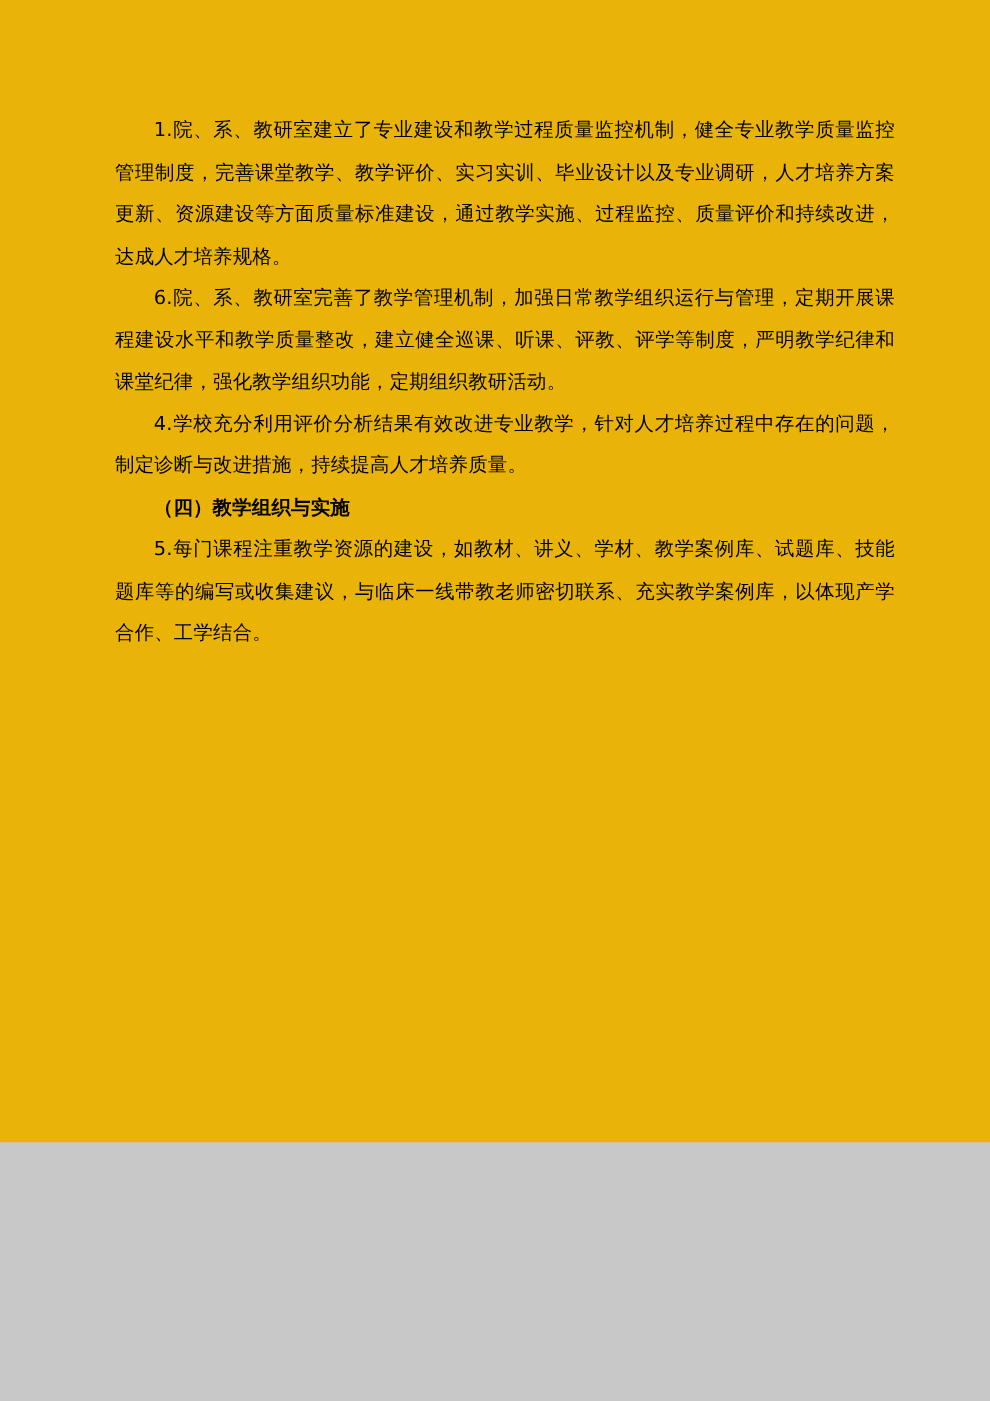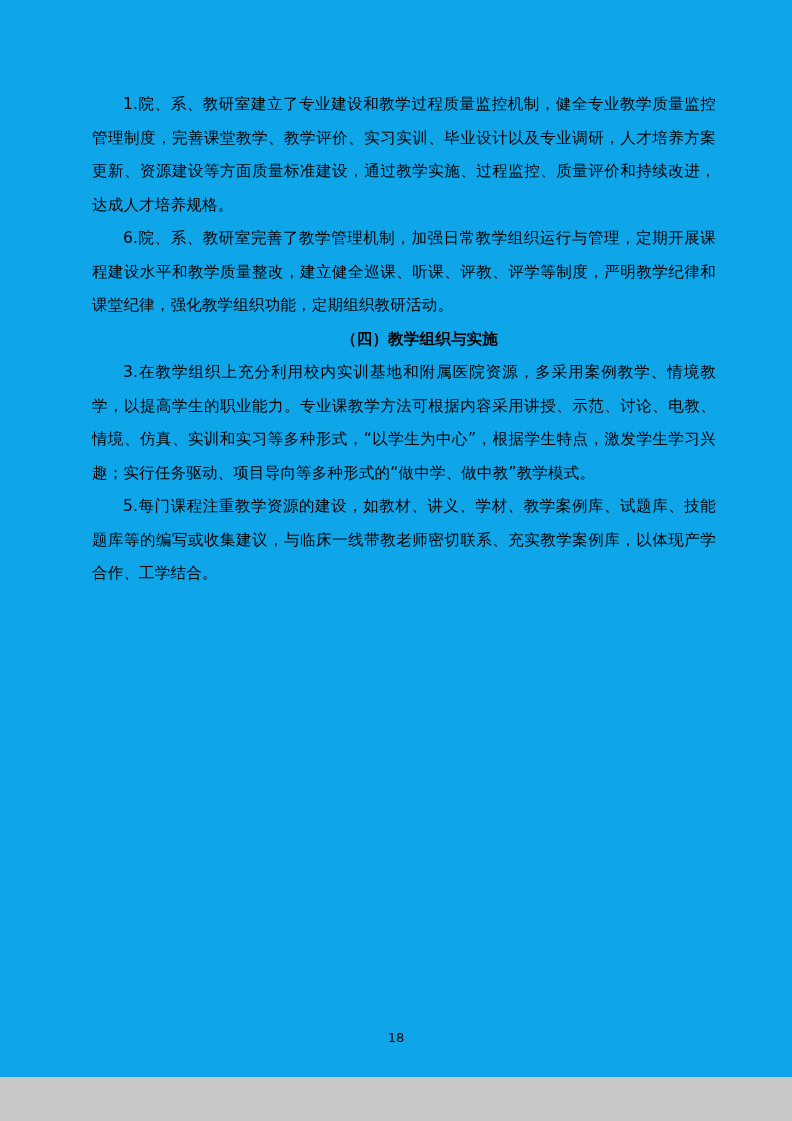--- a/index.html
+++ b/index.html
@@ -3,22 +3,22 @@
 <meta charset="utf-8">
 <style>
   html, body {
     margin: 0;
     padding: 0;
     background: #c8c8c8;
   }
   .page {
     position: relative;
     width: 792px;
-    height: 1077px;
-    background: #0ea5e9;
+    height: 914px;
+    background: #eab308;
     margin: 0 auto;
     box-sizing: border-box;
     overflow: hidden;
   }
   .content {
     position: absolute;
     left: 92px;
     top: 88px;
     width: 624px;
   }
@@ -35,38 +35,37 @@
   }
   p.heading {
     margin: 0;
     font-family: "DejaVu Sans", "Liberation Sans", sans-serif;
     font-size: 15.5px;
     line-height: 33.5px;
     color: #000000;
     text-indent: 2em;
     font-weight: bold;
     letter-spacing: 0.2px;
-    text-align: center;
   }
   .pagenum {
     position: absolute;
     left: 0;
     right: 0;
     top: 1030px;
     text-align: center;
     font-family: "DejaVu Sans", "Liberation Sans", sans-serif;
     font-size: 13px;
     color: #000000;
   }
 </style>
 </head>
 <body>
 
 <div class="page">
   <div class="content">
     <p class="para">1.院、系、教研室建立了专业建设和教学过程质量监控机制，健全专业教学质量监控管理制度，完善课堂教学、教学评价、实习实训、毕业设计以及专业调研，人才培养方案更新、资源建设等方面质量标准建设，通过教学实施、过程监控、质量评价和持续改进，达成人才培养规格。</p>
     <p class="para">6.院、系、教研室完善了教学管理机制，加强日常教学组织运行与管理，定期开展课程建设水平和教学质量整改，建立健全巡课、听课、评教、评学等制度，严明教学纪律和课堂纪律，强化教学组织功能，定期组织教研活动。</p>
+    <p class="para">4.学校充分利用评价分析结果有效改进专业教学，针对人才培养过程中存在的问题，制定诊断与改进措施，持续提高人才培养质量。</p>
     <p class="heading">（四）教学组织与实施</p>
-    <p class="para">3.在教学组织上充分利用校内实训基地和附属医院资源，多采用案例教学、情境教学，以提高学生的职业能力。专业课教学方法可根据内容采用讲授、示范、讨论、电教、情境、仿真、实训和实习等多种形式，“以学生为中心”，根据学生特点，激发学生学习兴趣；实行任务驱动、项目导向等多种形式的“做中学、做中教”教学模式。</p>
     <p class="para">5.每门课程注重教学资源的建设，如教材、讲义、学材、教学案例库、试题库、技能题库等的编写或收集建议，与临床一线带教老师密切联系、充实教学案例库，以体现产学合作、工学结合。</p>
   </div>
   <div class="pagenum">18</div>
 </div>
 
 </body></html>

